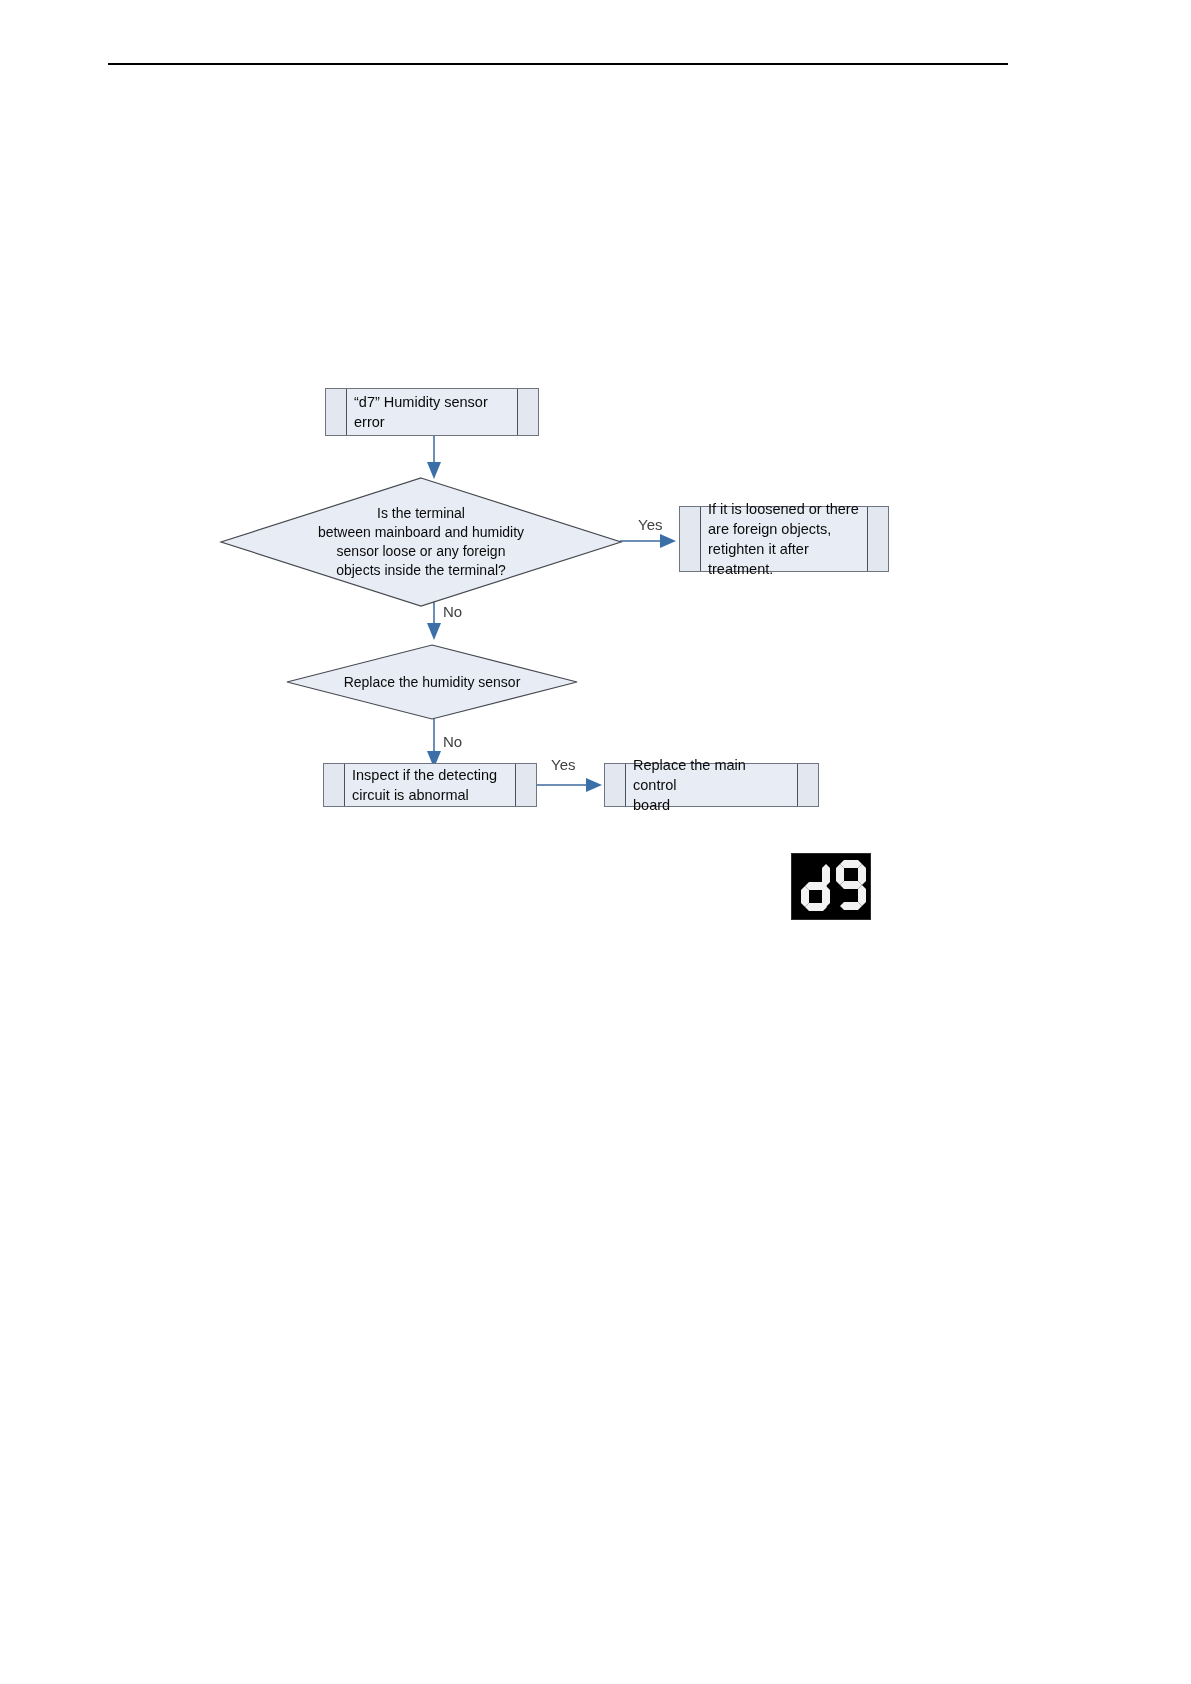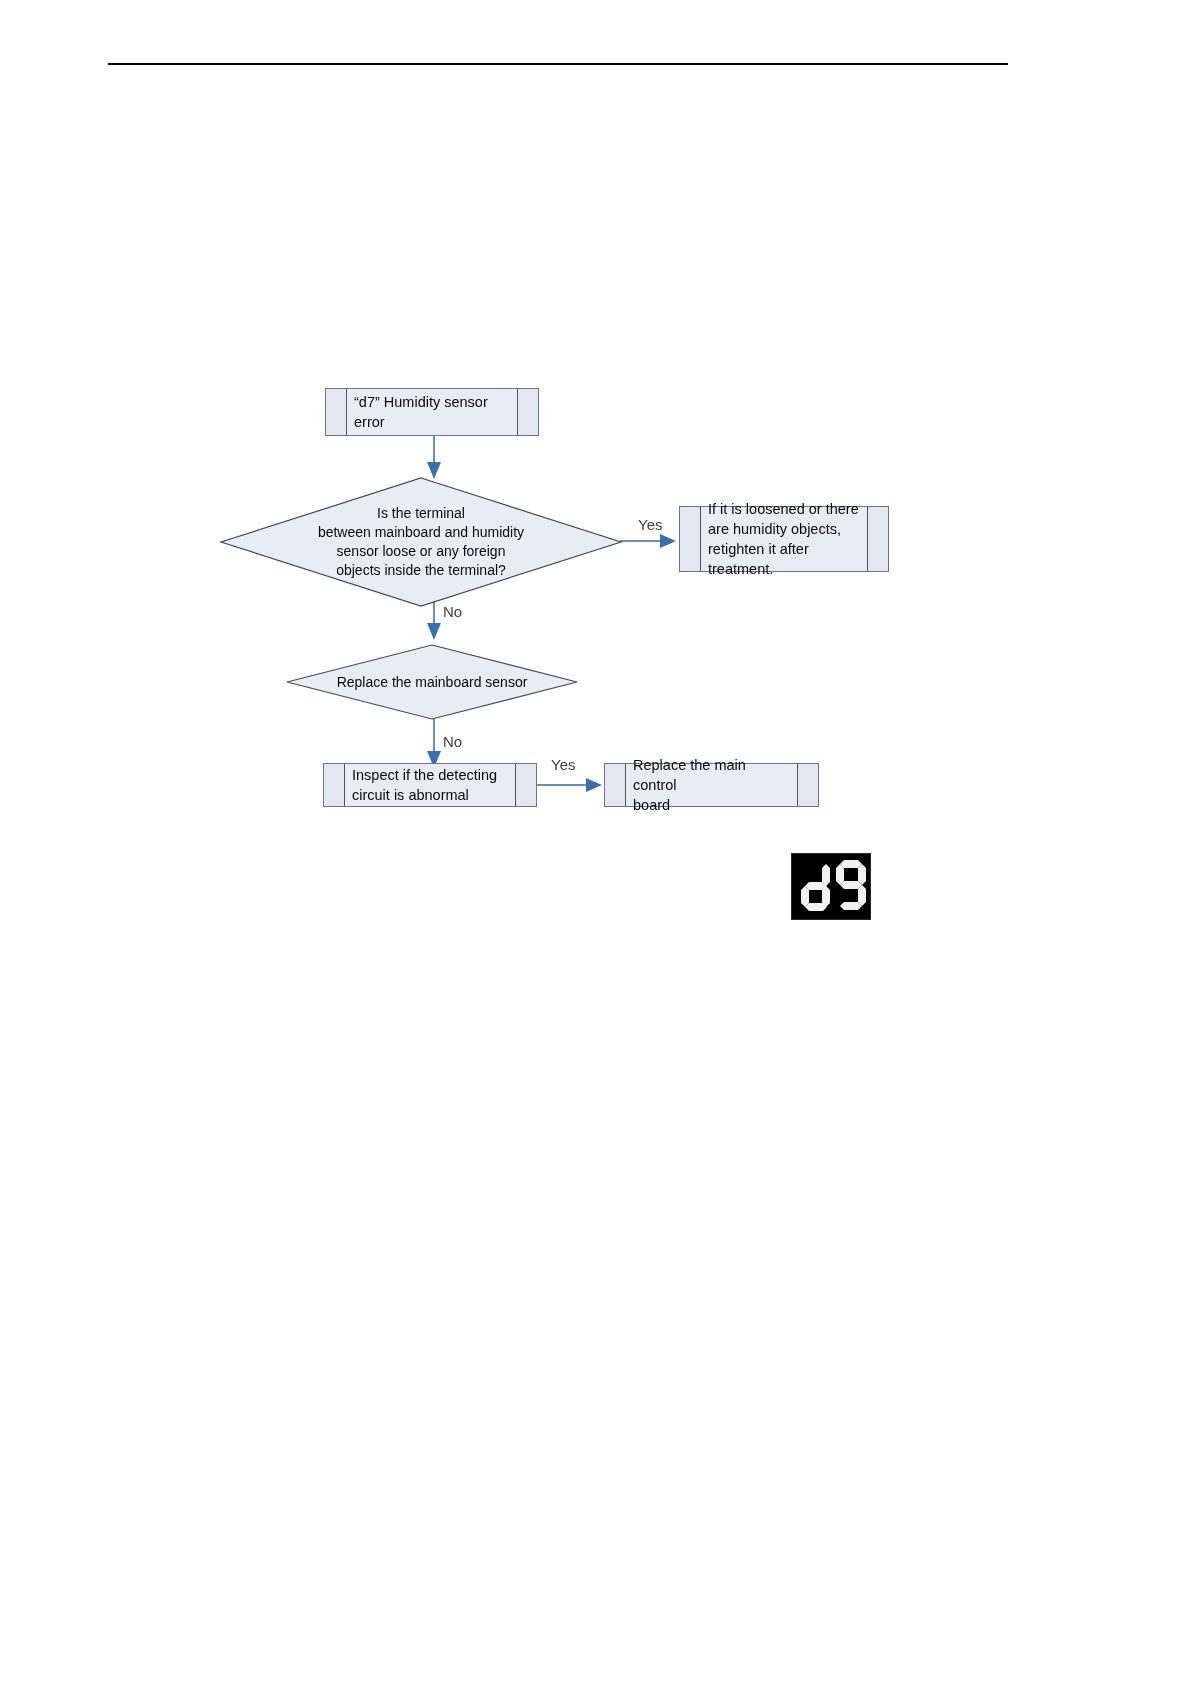--- a/index.html
+++ b/index.html
@@ -167,30 +167,30 @@
     </svg>
     <div class="dec-text">Is the terminal
 between mainboard and humidity
 sensor loose or any foreign
 objects inside the terminal?</div>
   </div>
 
   <div class="proc" style="left:679px; top:506px; width:210px; height:66px;">
     <span class="band-left"></span>
     <span class="proc-text">If it is loosened or there
-are humidity objects,
+are foreign objects,
 retighten it after treatment.</span>
     <span class="band-right"></span>
   </div>
 
   <div class="decision" style="left:287px; top:645px; width:290px; height:74px;">
     <svg width="290" height="74" viewBox="0 0 290 74">
       <polygon points="145,0 290,37 145,74 0,37" fill="#e8ecf4" stroke="#45494f" stroke-width="1.2"></polygon>
     </svg>
-    <div class="dec-text">Replace the mainboard sensor</div>
+    <div class="dec-text">Replace the humidity sensor</div>
   </div>
 
   <div class="proc" style="left:323px; top:763px; width:214px; height:44px;">
     <span class="band-left"></span>
     <span class="proc-text">Inspect if the detecting
 circuit is abnormal</span>
     <span class="band-right"></span>
   </div>
 
   <div class="proc" style="left:604px; top:763px; width:215px; height:44px;">

